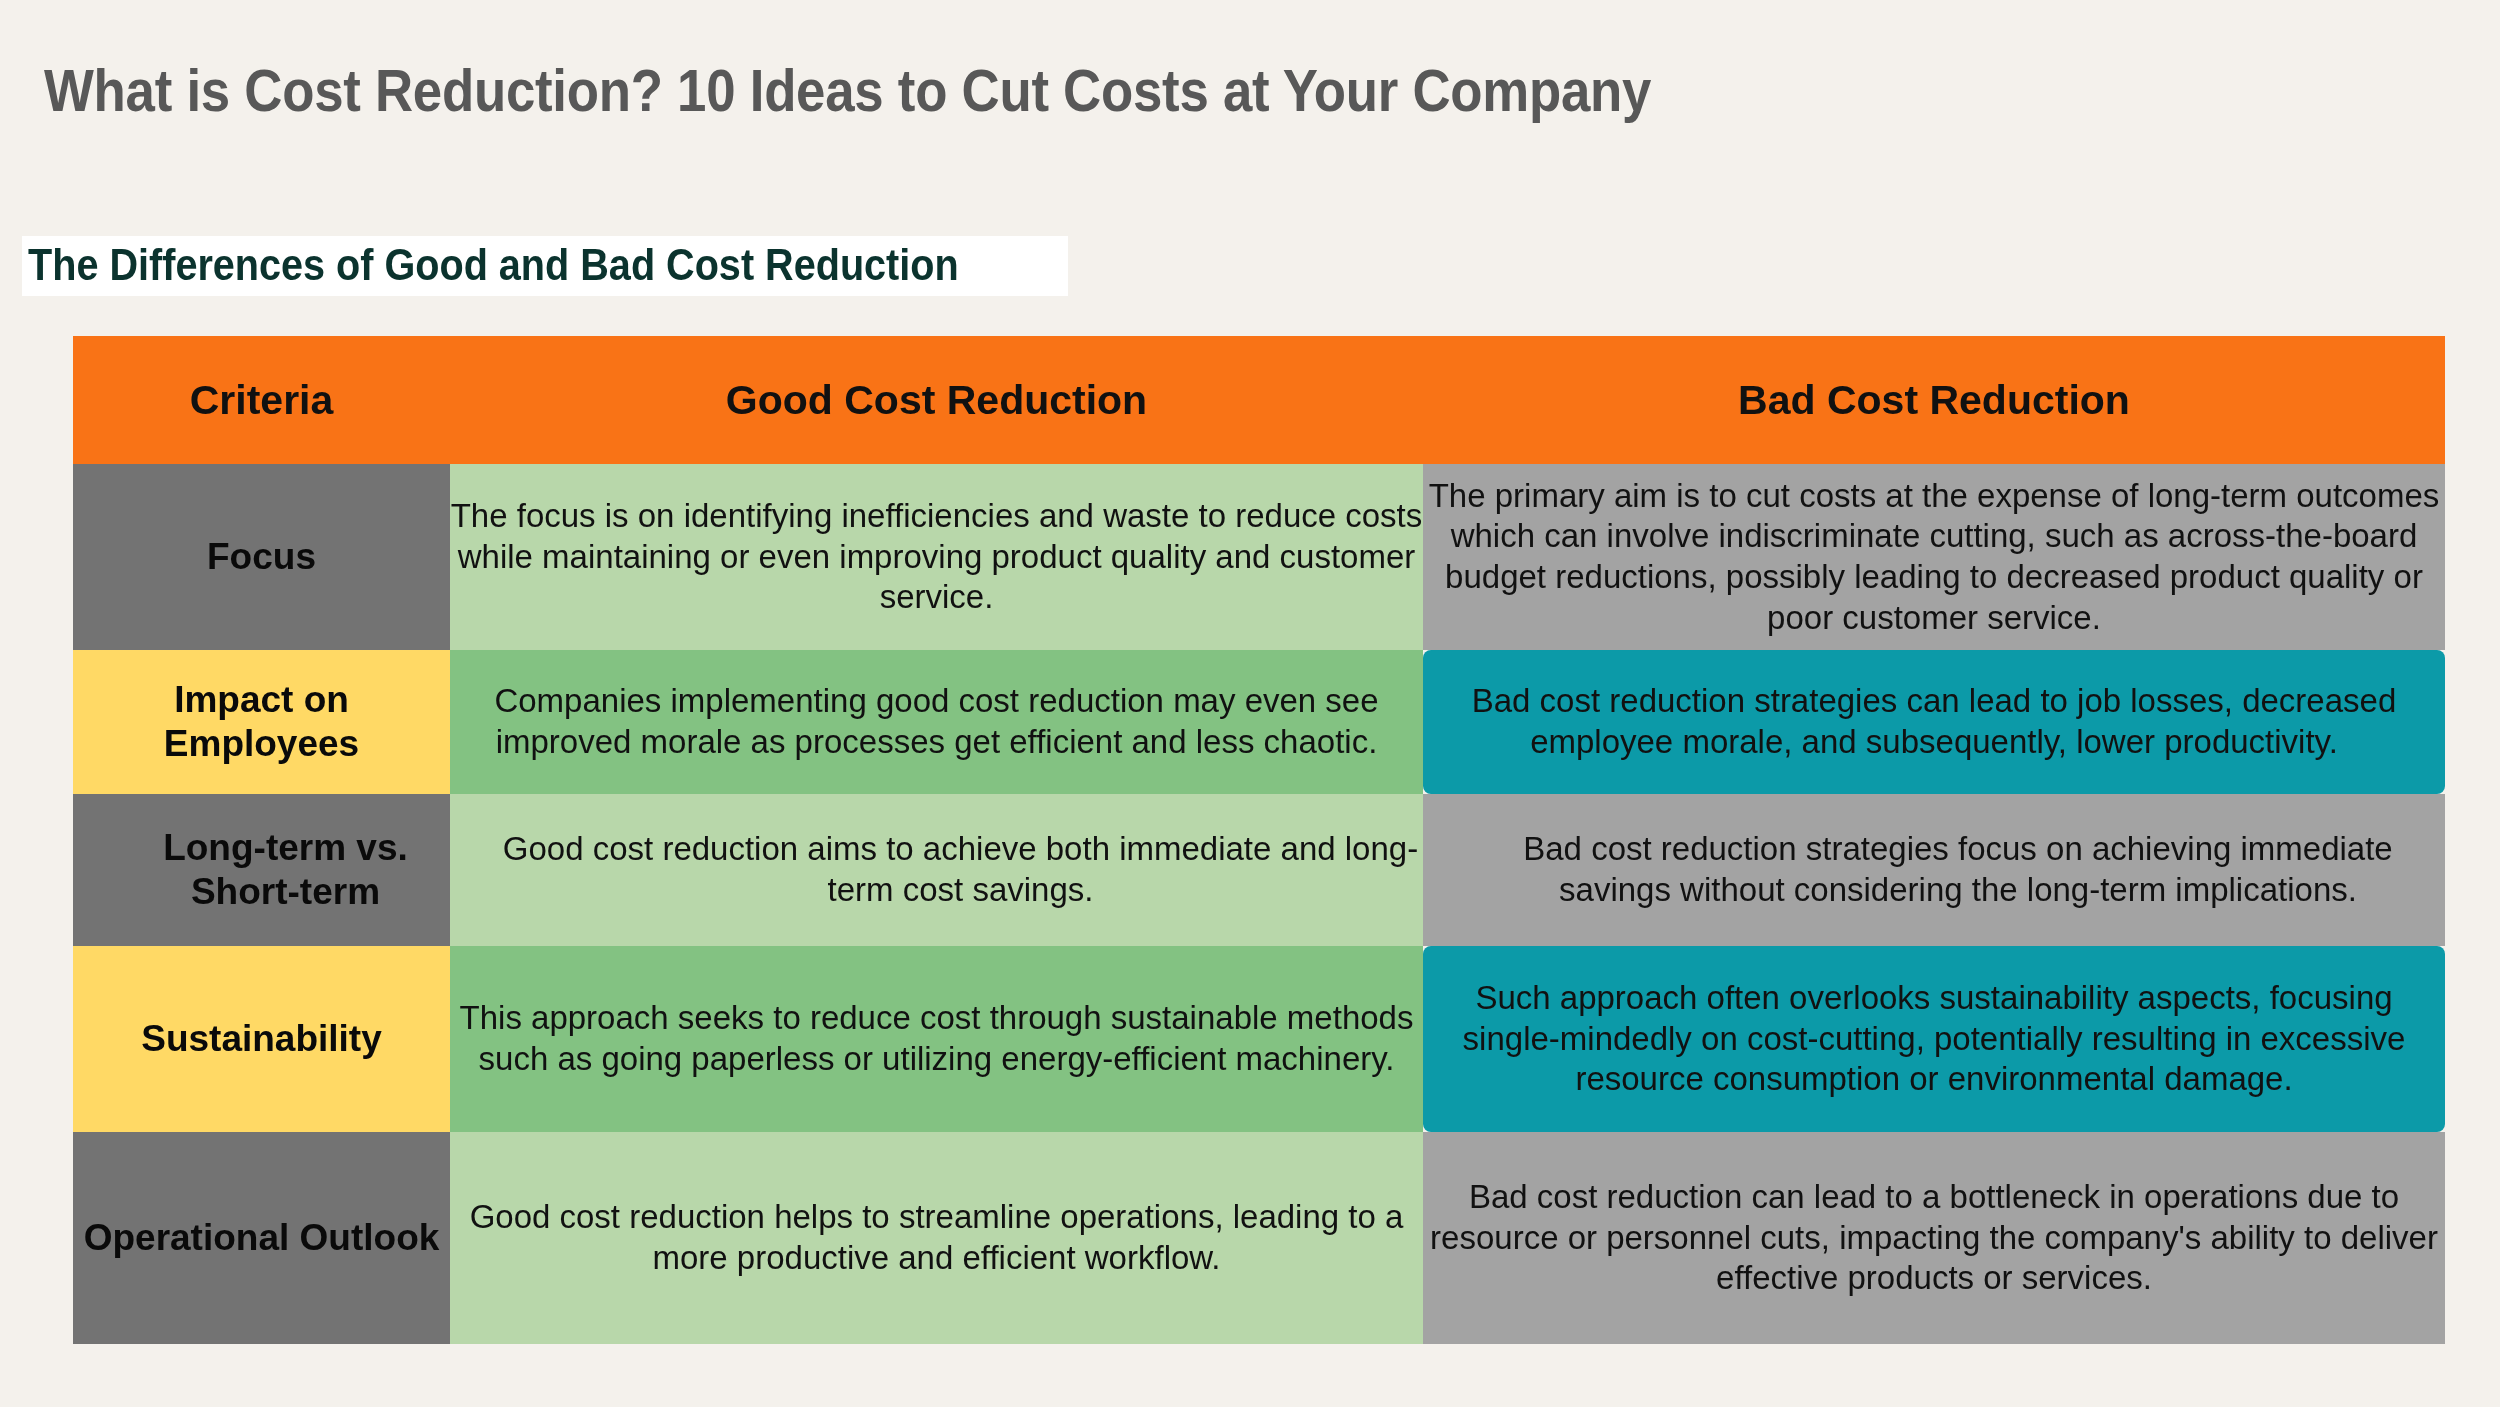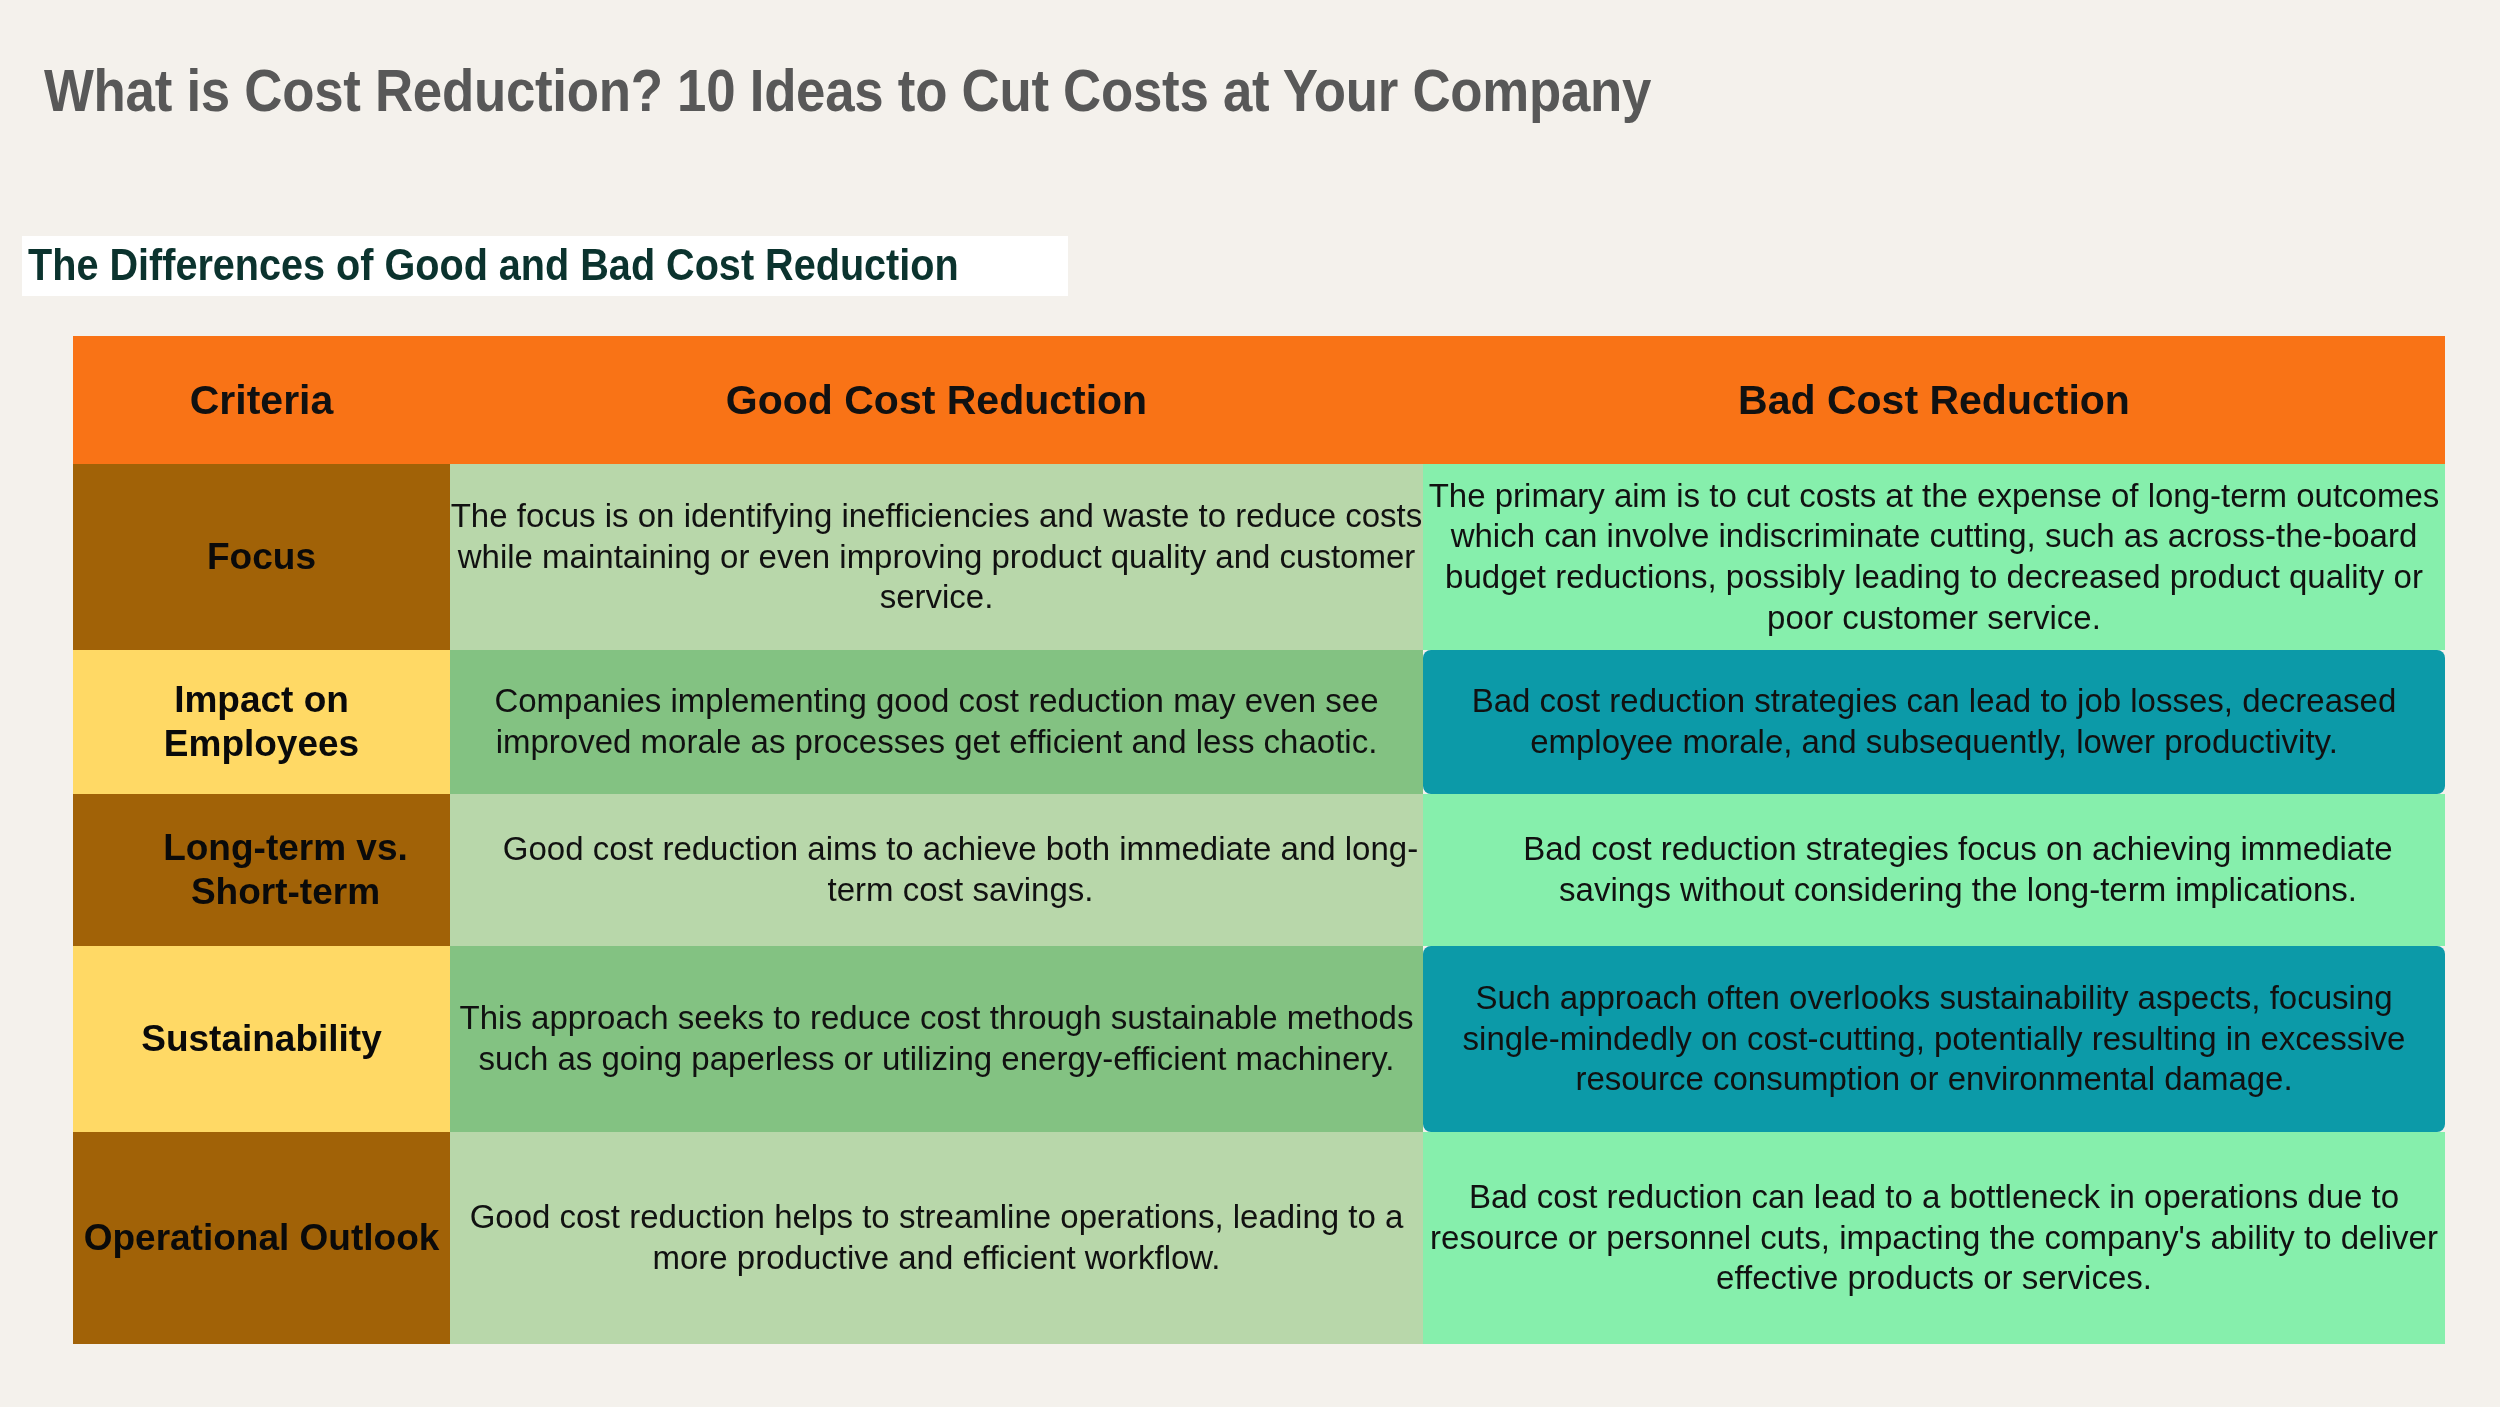--- a/index.html
+++ b/index.html
@@ -82,41 +82,41 @@
   .hdr .cell-inner { padding: 0 14px; }
 
   
   .crit {
     font-size: 37px;
     font-weight: bold;
     color: #0a0a0a;
     line-height: 1.18;
     padding: 8px 14px;
   }
-  .crit.light { background: #a16207; }
+  .crit.light { background: #737373; }
   .crit.dark  { background: #ffd965; }
 
   
   .good {
     font-size: 33px;
     color: #111111;
     line-height: 1.23;
     padding: 10px 16px;
   }
   .good.light { background: #b8d7aa; }
   .good.dark  { background: #83c282; }
 
   
   .bad {
     font-size: 33px;
     color: #111111;
     line-height: 1.23;
     padding: 10px 10px;
   }
-  .bad.light { background: #86efac; }
+  .bad.light { background: #a3a3a3; }
   .bad.dark  { background: #0c9aa8; border-radius: 8px; }
 
   .cell-inner { display: block; }
 
   .r1 td { height: 186px; }
   .r2 td { height: 144px; }
   .r3 td { height: 152px; padding-left: 48px; }
   .r4 td { height: 186px; }
   .r5 td { height: 212px; }
 </style>

